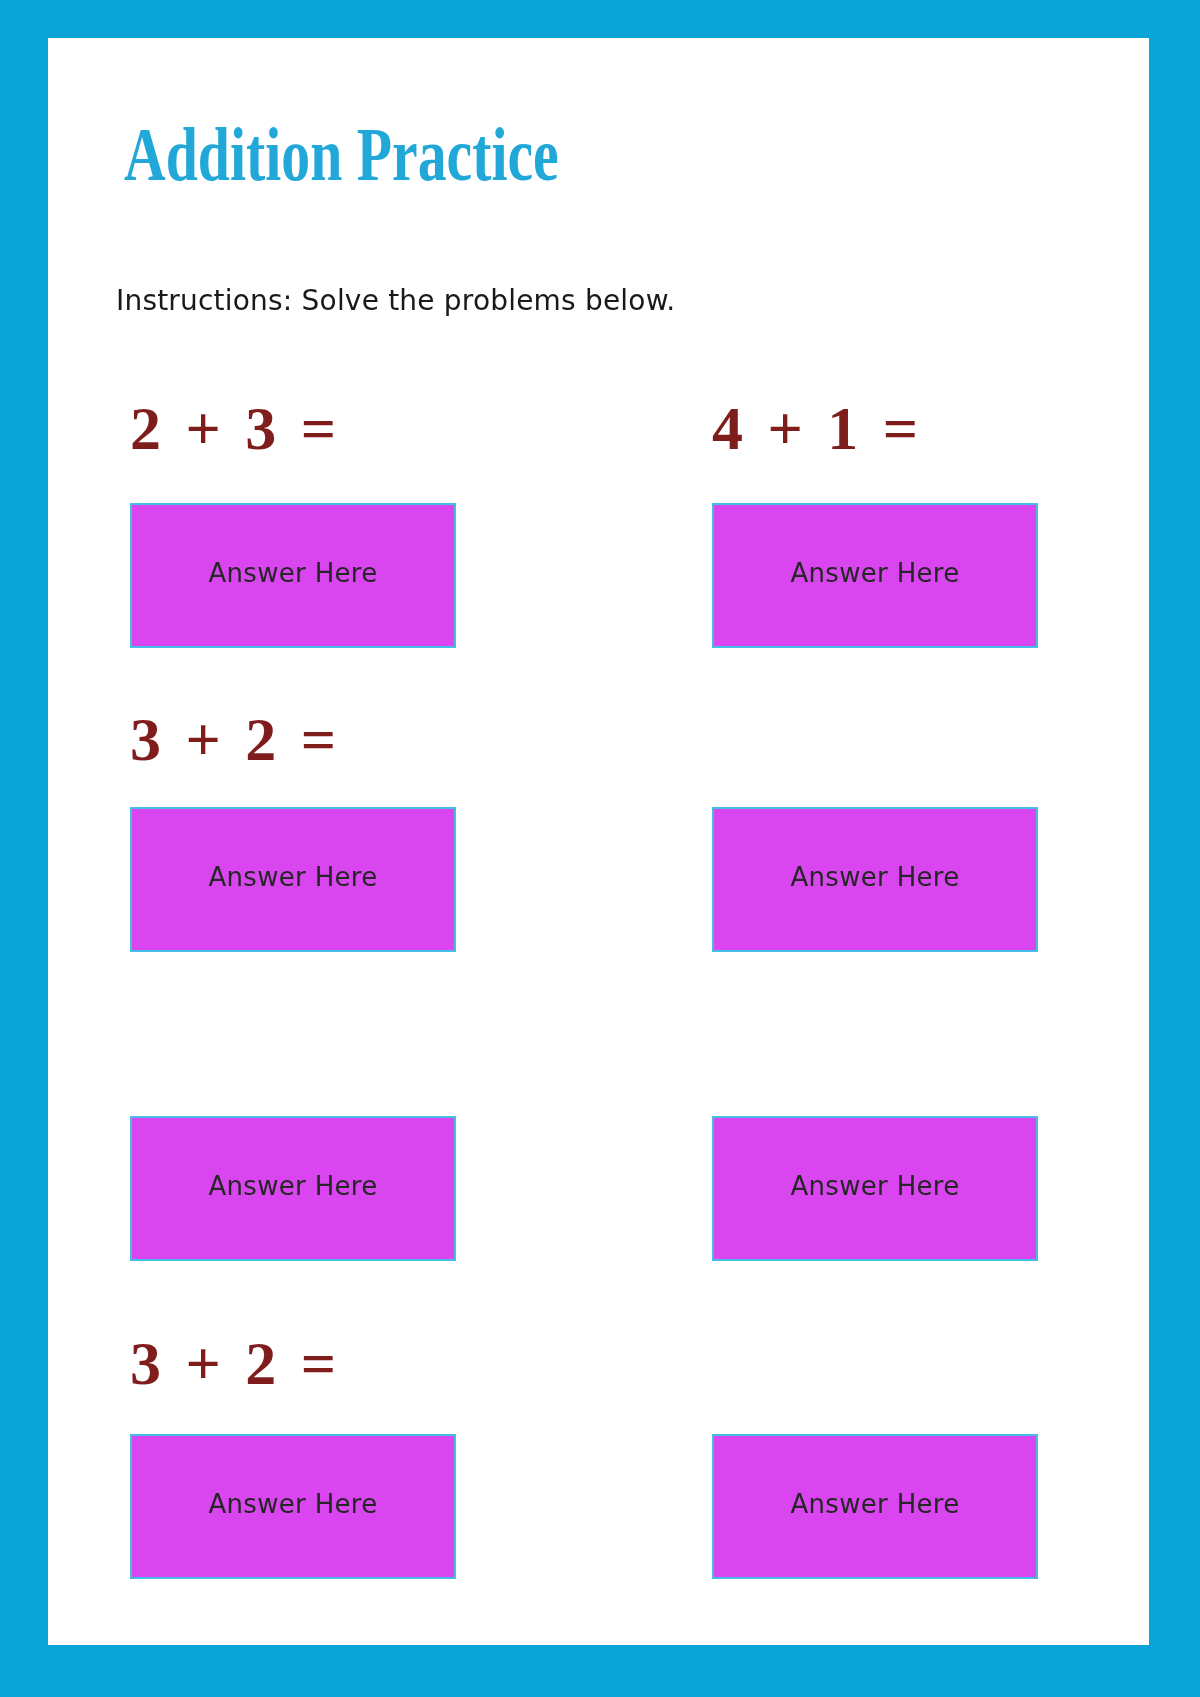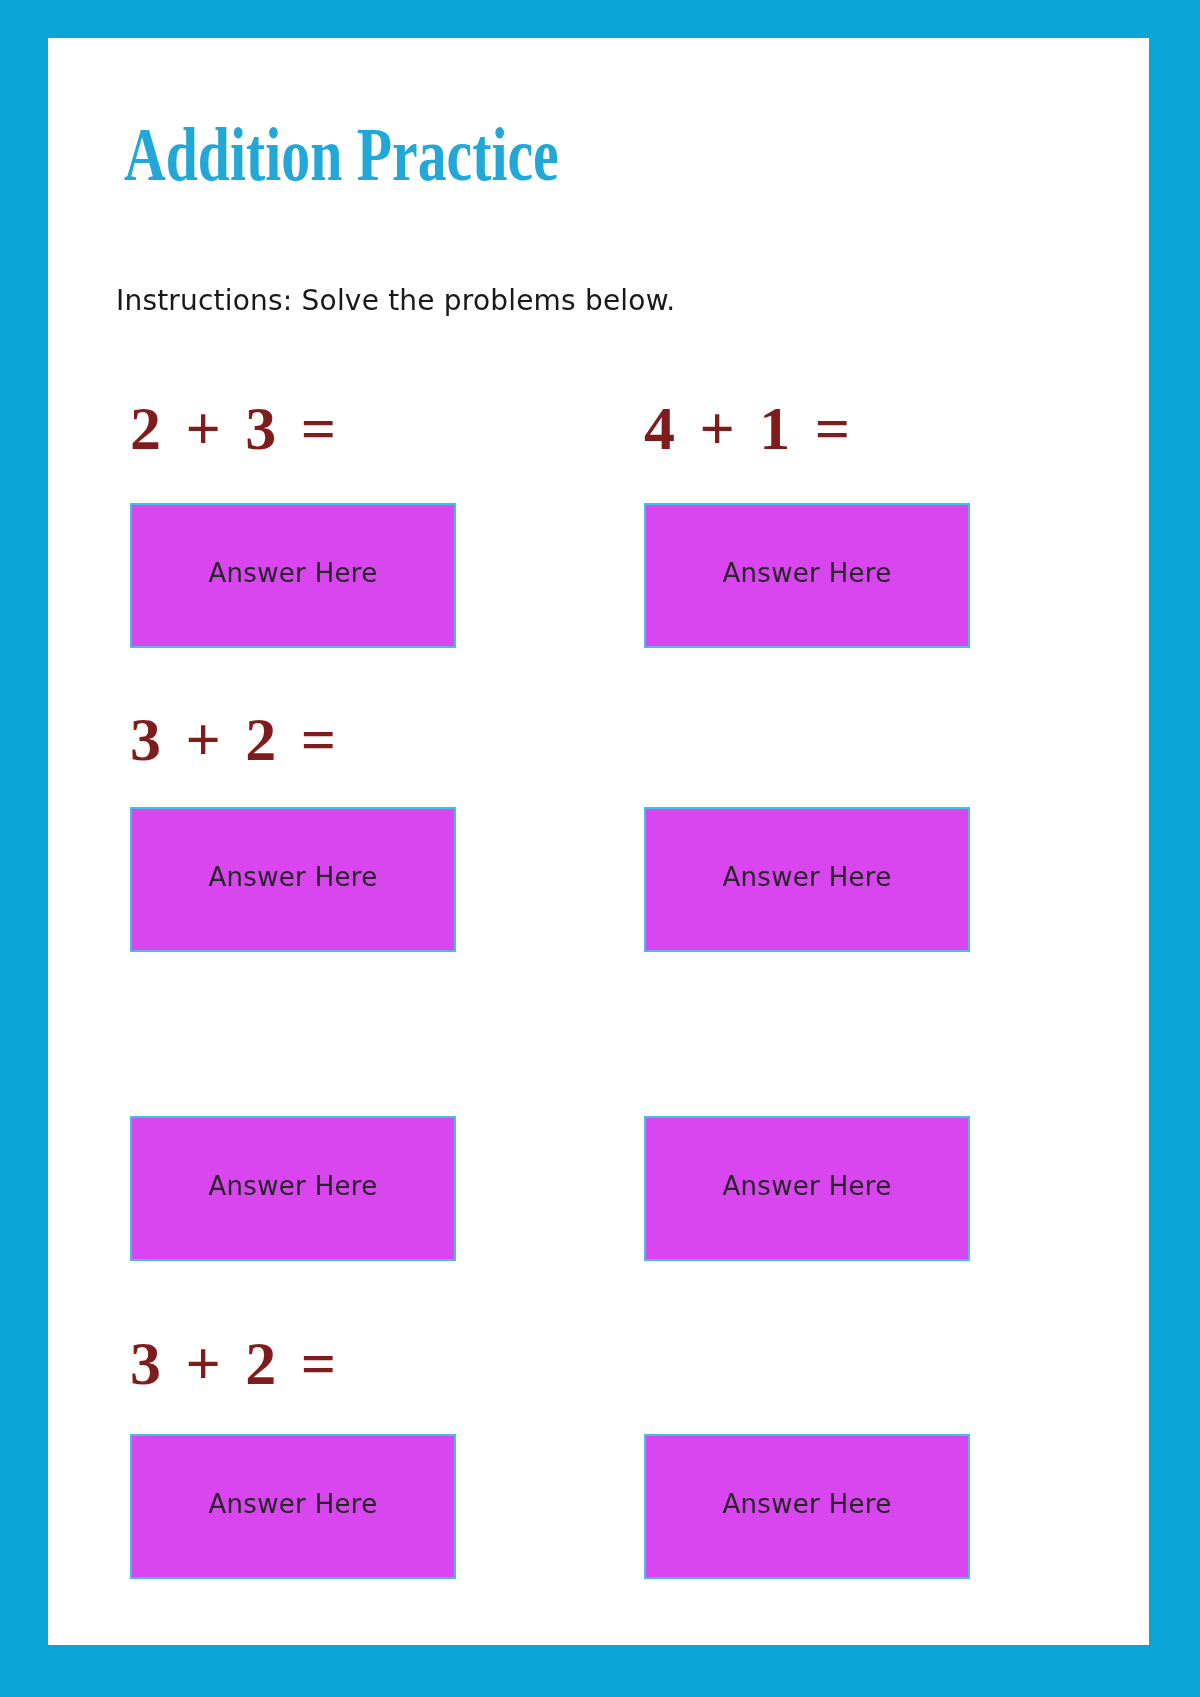--- a/index.html
+++ b/index.html
@@ -75,21 +75,21 @@
   .answer-box span{
     font-family:"DejaVu Sans",sans-serif;
     font-size:26px;
     color:var(--muted-ink);
     letter-spacing:0.3px;
     transform:translateY(-3px);
   }
 
   
   .c1{left:82px;}
-  .c2{left:596px;text-align:right;}
+  .c2{left:664px;text-align:right;}
 
   
   .equation.r1{top:357px;}
   .equation.r2{top:668px;}
   .equation.r3{top:978px;}
   .equation.r4{top:1292px;}
 
   
   .answer-box.r1{top:465px;}
   .answer-box.r2{top:769px;}

